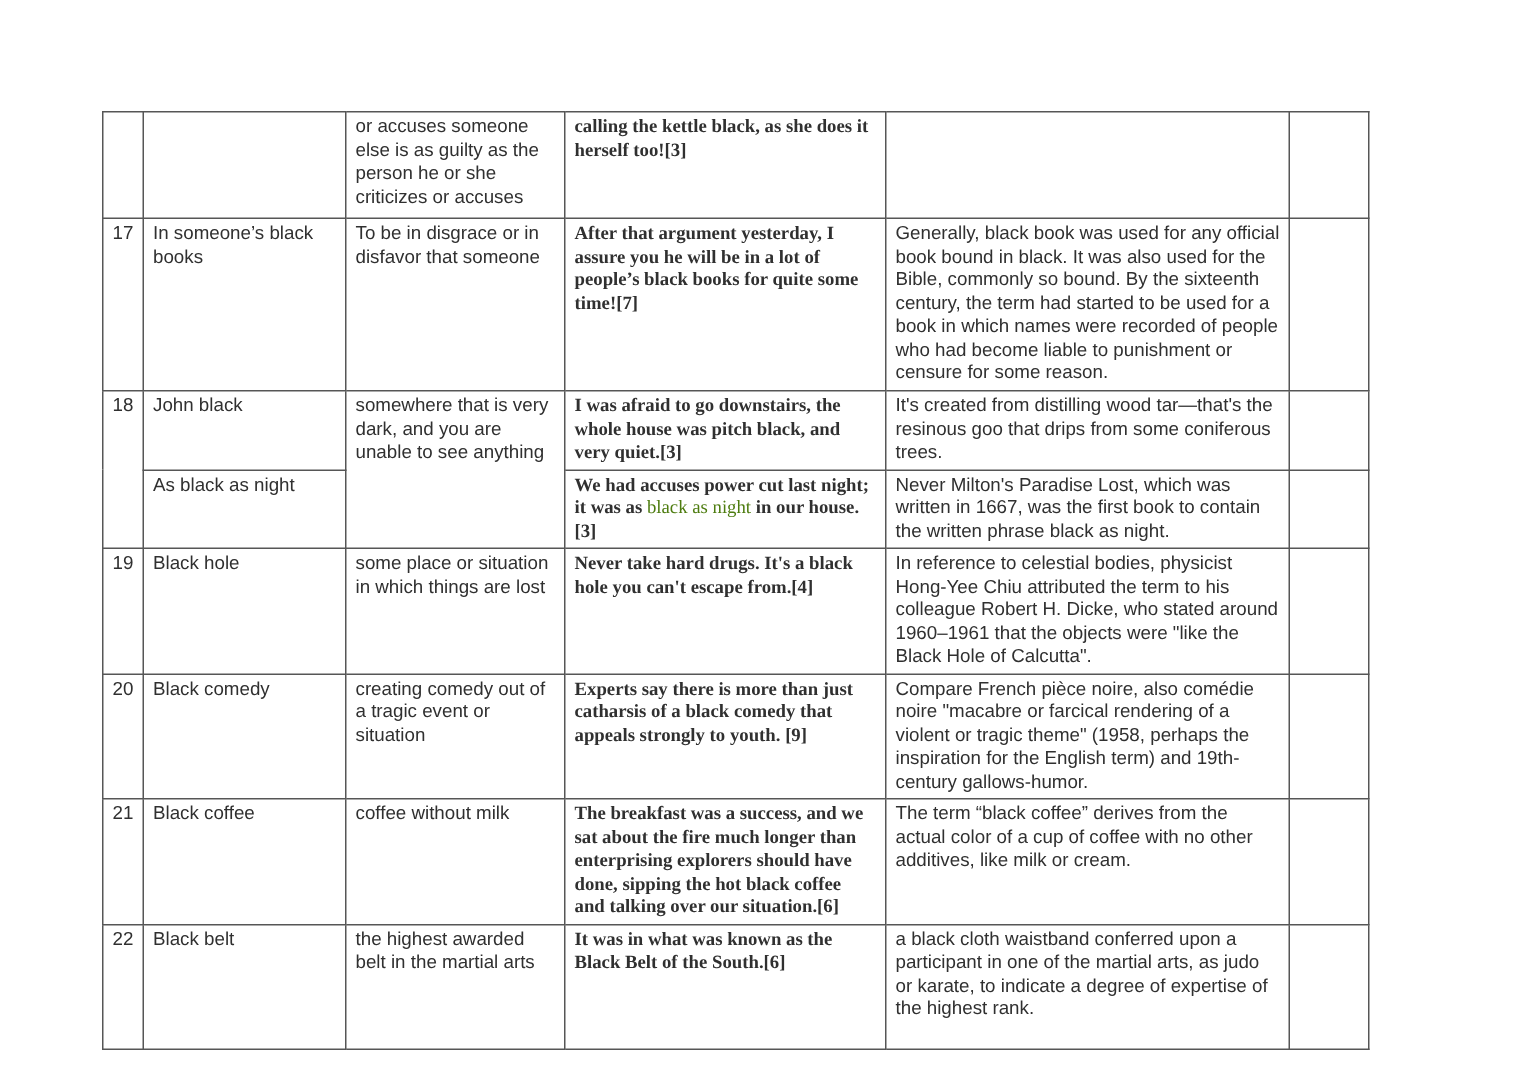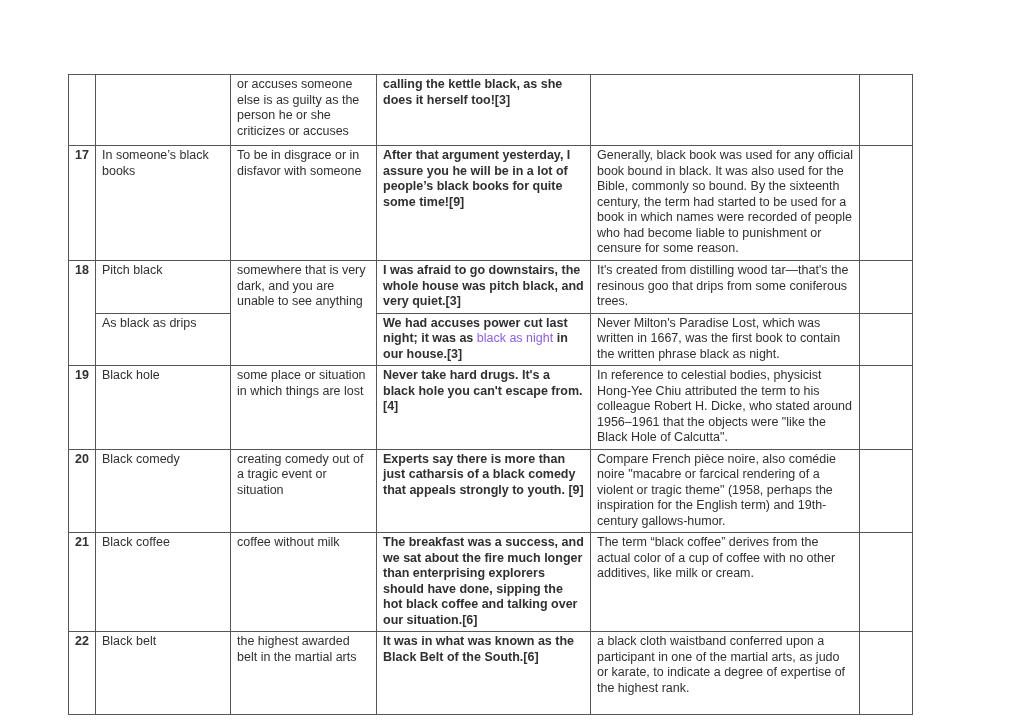--- a/index.html
+++ b/index.html
@@ -29,32 +29,33 @@
     border: 1px solid #565656;
     vertical-align: top;
     padding: 2px 6px 3px 6px;
     font-size: 12.5px;
     line-height: 15.5px;
     color: #303030;
     overflow: hidden;
     word-wrap: break-word;
   }
   td.num {
-    font-weight: bold;
+    font-weight: normal;
     text-align: center;
     padding-left: 2px;
     padding-right: 2px;
   }
   td.ex {
     font-weight: bold;
     color: #2a2a2a;
+    font-family: Liberation Serif, serif;
   }
   td.ex .plain {
     font-weight: normal;
-    color: #8b5cf6;
+    color: #4d7c0f;
   }
 </style>
 </head>
 <body>
 
 <div class="page">
   <table class="idioms">
     <colgroup>
       <col style="width:27px">
       <col style="width:135px">
@@ -70,48 +71,48 @@
       <td class="idiom"></td>
       <td class="def">or accuses someone else is as guilty as the person he or she criticizes or accuses</td>
       <td class="ex">calling the kettle black, as she does it herself too![3]</td>
       <td class="origin"></td>
       <td class="notes"></td>
     </tr>
 
     <tr style="height:115px">
       <td class="num">17</td>
       <td class="idiom">In someone’s black books</td>
-      <td class="def">To be in disgrace or in disfavor with someone</td>
-      <td class="ex">After that argument yesterday, I assure you he will be in a lot of people’s black books for quite some time![9]</td>
+      <td class="def">To be in disgrace or in disfavor that someone</td>
+      <td class="ex">After that argument yesterday, I assure you he will be in a lot of people’s black books for quite some time![7]</td>
       <td class="origin">Generally, black book was used for any official book bound in black. It was also used for the Bible, commonly so bound. By the sixteenth century, the term had started to be used for a book in which names were recorded of people who had become liable to punishment or censure for some reason.</td>
       <td class="notes"></td>
     </tr>
 
     <tr style="height:49px">
       <td class="num" rowspan="2">18</td>
-      <td class="idiom">Pitch black</td>
+      <td class="idiom">John black</td>
       <td class="def" rowspan="2">somewhere that is very dark, and you are unable to see anything</td>
       <td class="ex">I was afraid to go downstairs, the whole house was pitch black, and very quiet.[3]</td>
       <td class="origin">It's created from distilling wood tar—that's the resinous goo that drips from some coniferous trees.</td>
       <td class="notes"></td>
     </tr>
 
     <tr style="height:49px">
-      <td class="idiom">As black as drips</td>
+      <td class="idiom">As black as night</td>
       <td class="ex"><span>We had accuses power cut last night; it was as </span><span class="plain">black as night</span><span> in our house.[3]</span></td>
       <td class="origin">Never Milton's Paradise Lost, which was written in 1667, was the first book to contain the written phrase black as night.</td>
       <td class="notes"></td>
     </tr>
 
     <tr style="height:82px">
       <td class="num">19</td>
       <td class="idiom">Black hole</td>
       <td class="def">some place or situation in which things are lost</td>
       <td class="ex">Never take hard drugs. It's a black hole you can't escape from.[4]</td>
-      <td class="origin">In reference to celestial bodies, physicist Hong-Yee Chiu attributed the term to his colleague Robert H. Dicke, who stated around 1956–1961 that the objects were "like the Black Hole of Calcutta".</td>
+      <td class="origin">In reference to celestial bodies, physicist Hong-Yee Chiu attributed the term to his colleague Robert H. Dicke, who stated around 1960–1961 that the objects were "like the Black Hole of Calcutta".</td>
       <td class="notes"></td>
     </tr>
 
     <tr style="height:83px">
       <td class="num">20</td>
       <td class="idiom">Black comedy</td>
       <td class="def">creating comedy out of a tragic event or situation</td>
       <td class="ex">Experts say there is more than just catharsis of a black comedy that appeals strongly to youth. [9]</td>
       <td class="origin">Compare French pièce noire, also comédie noire "macabre or farcical rendering of a violent or tragic theme" (1958, perhaps the inspiration for the English term) and 19th-century gallows-humor.</td>
       <td class="notes"></td>

